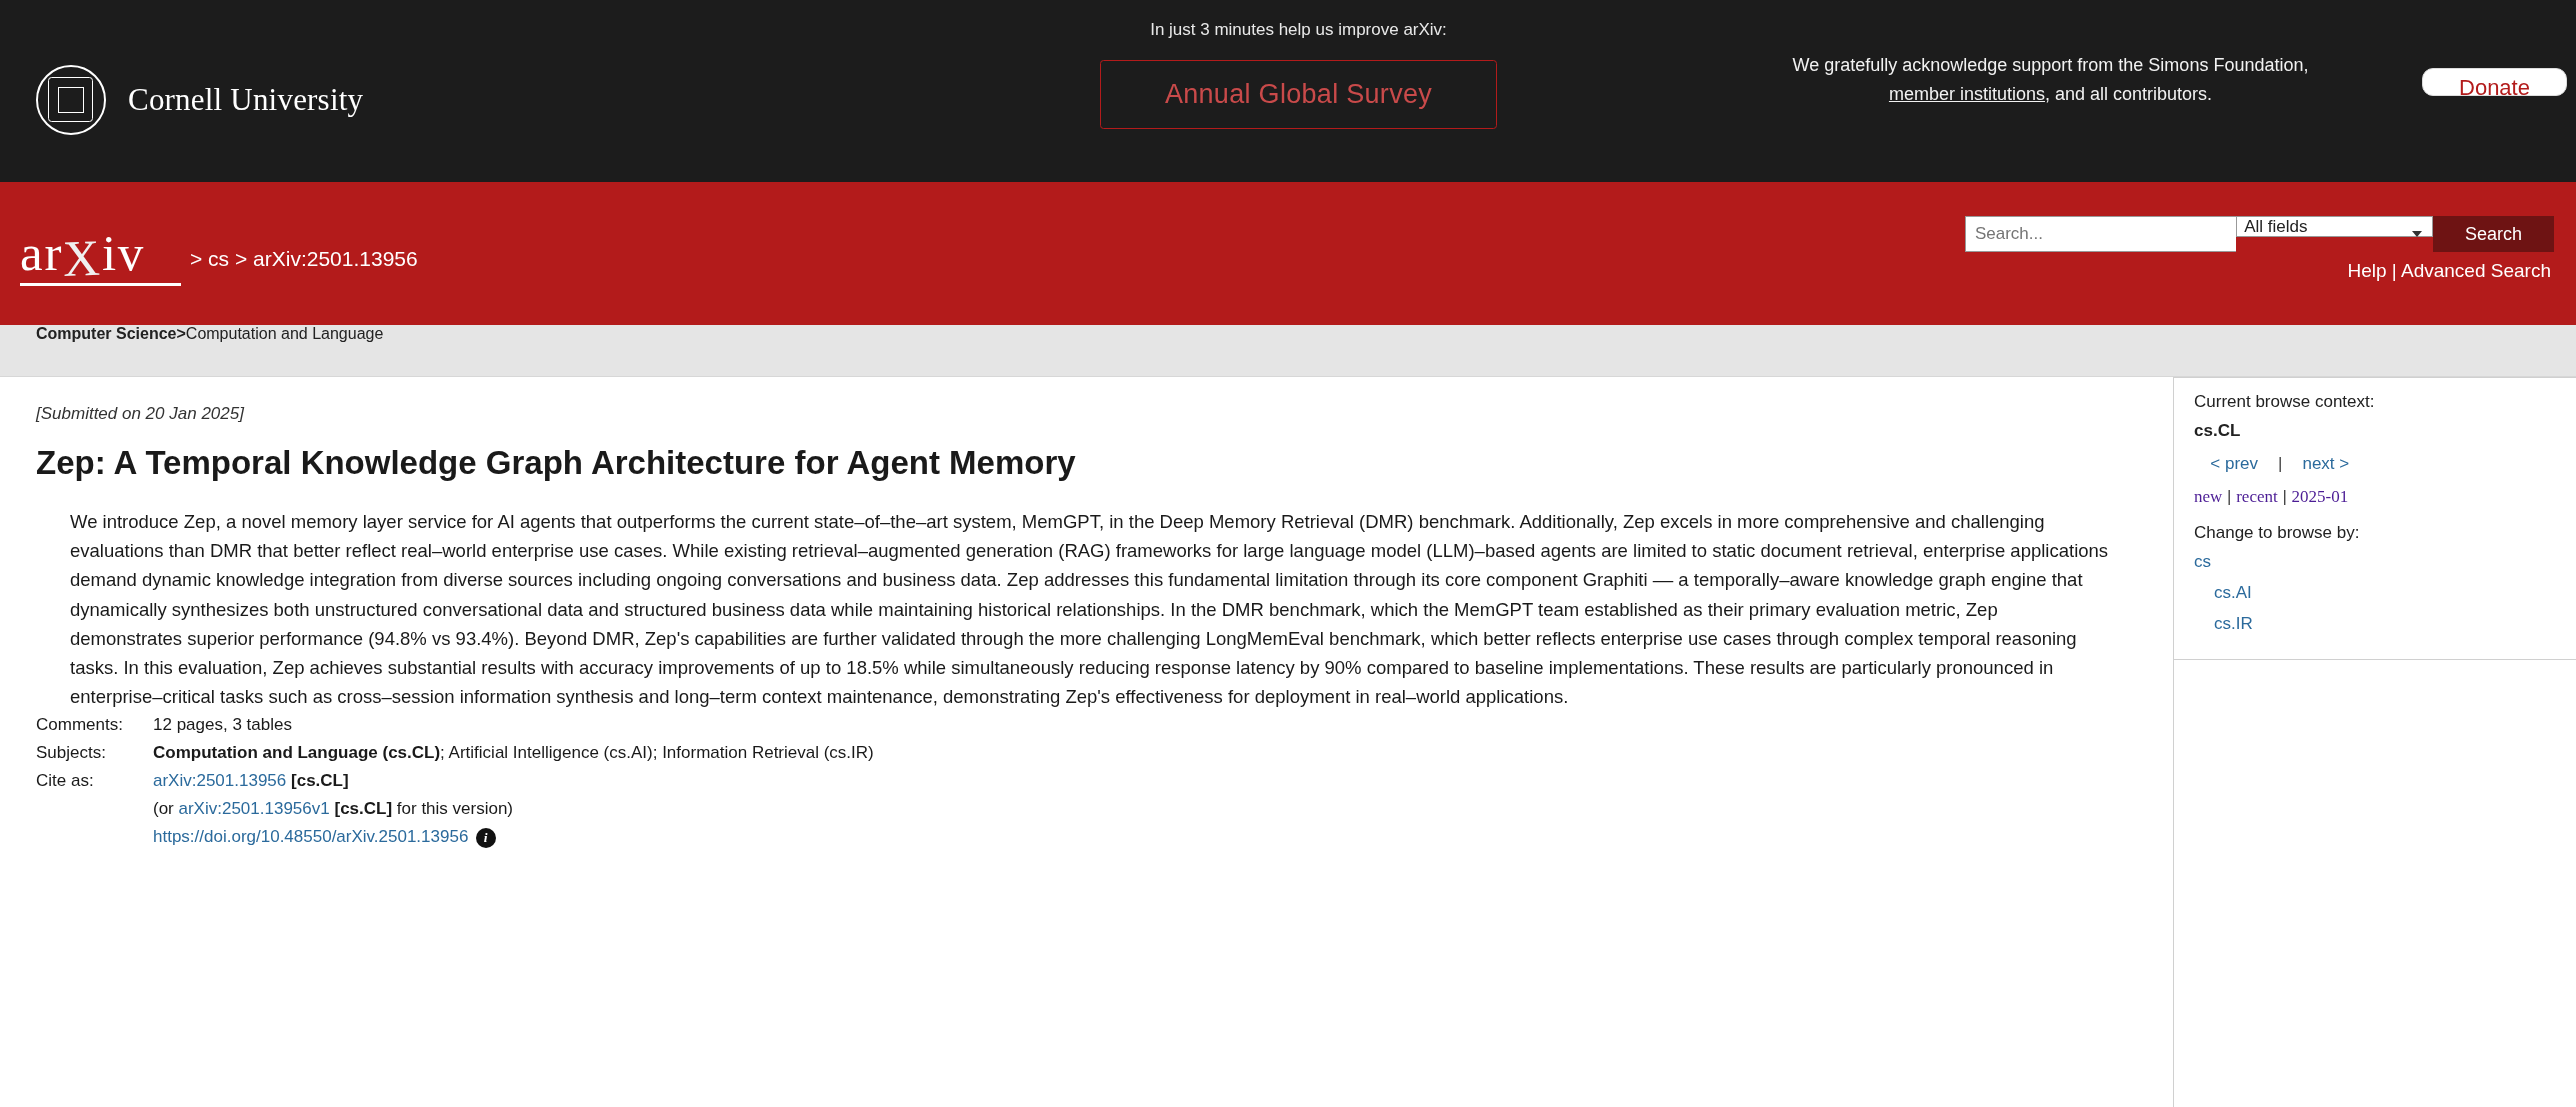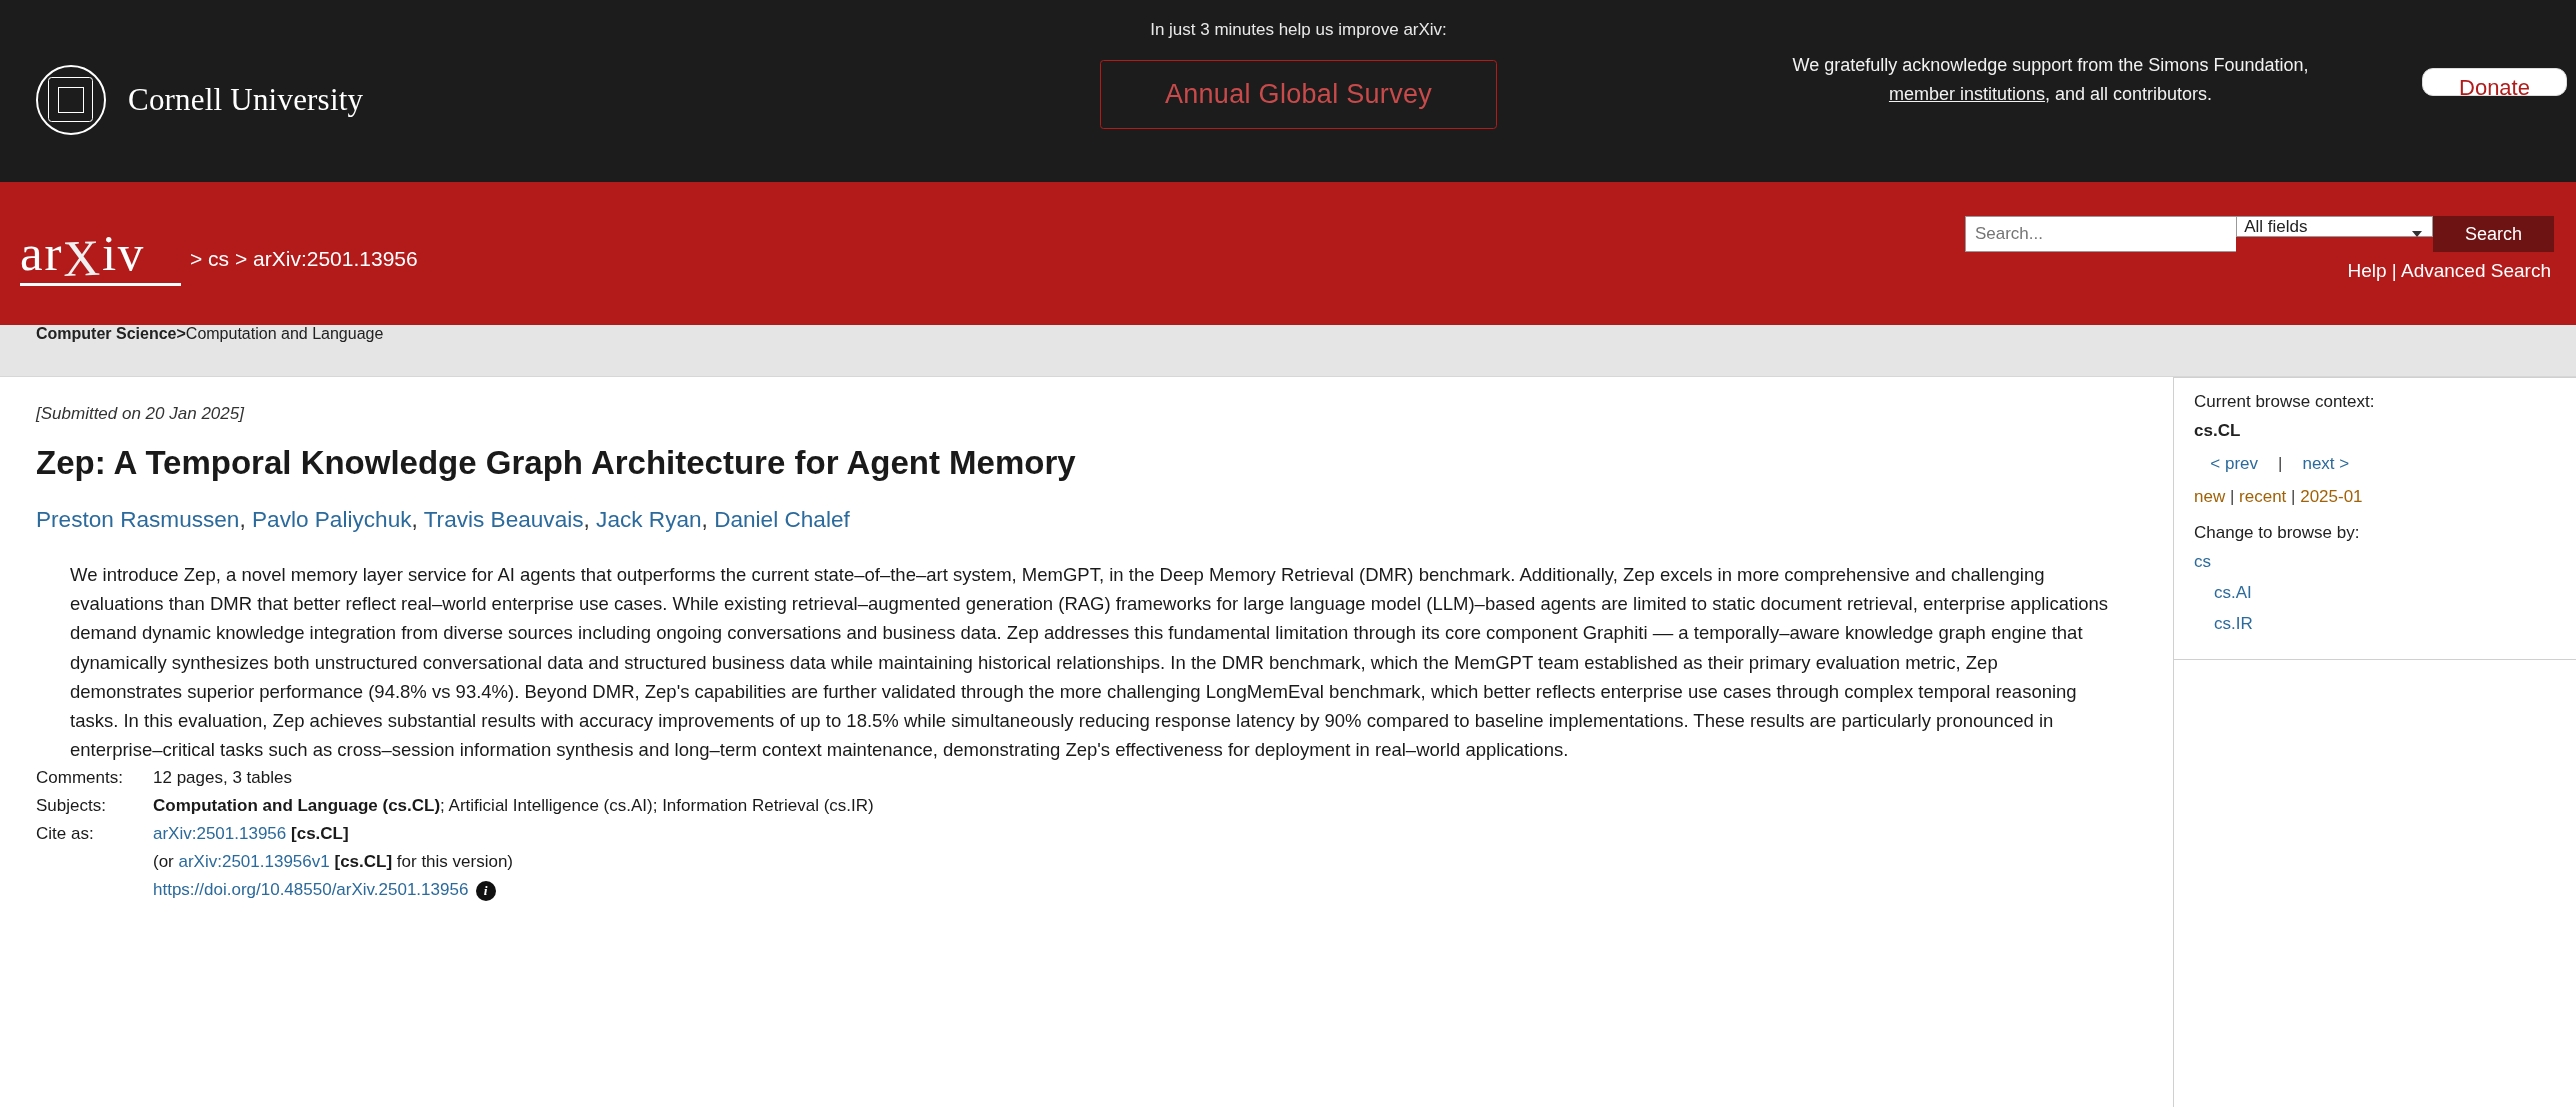--- a/index.html
+++ b/index.html
@@ -323,21 +323,21 @@
   .browse-block .lbl { margin-bottom: 9px; }
   .browse-cat { font-weight: bold; font-size: 17px; margin-bottom: 12.6px; }
   .prevnext {
     font-size: 17px; color: #2b6a9c;
     margin-bottom: 12.6px;
     padding-left: 16.3px;
   }
   .prevnext .bar { color: #444; padding: 0 20px; }
   .prevnext a { color: #2b6a9c; }
   .newrecent { font-size: 17px; margin-bottom: 16.3px; }
-  .newrecent a { color: #a16207; }
+  .newrecent a { color: #4c1d95; font-family: Liberation Serif, serif; }
   .newrecent .bar { color: #444; }
   .change-lbl { font-size: 17px; margin-bottom: 9px; }
   .browse-link { font-size: 17px; margin-bottom: 11px; }
   .browse-link a { color: #2b6a9c; }
   .browse-link.indent { padding-left: 20px; }
   .refs-block { padding: 14.5px 20px; }
   .refs-title { font-size: 26px; font-weight: bold; color: #1a1a1a; margin-bottom: 12.6px; }
 </style>
 </head>
 <body>
@@ -394,27 +394,20 @@
   <span> &gt; </span>
   <span class="light">Computation and Language</span>
 </div>
 
 <div class="content">
 
   <div class="main">
     <div class="submitted">[Submitted on 20 Jan 2025]</div>
     <h1 class="paper-title">Zep: A Temporal Knowledge Graph Architecture for Agent Memory</h1>
 
-    <div class="authors">
-      <a href="#">Preston Rasmussen</a><span class="sep">,</span>
-      <a href="#">Pavlo Paliychuk</a><span class="sep">,</span>
-      <a href="#">Travis Beauvais</a><span class="sep">,</span>
-      <a href="#">Jack Ryan</a><span class="sep">,</span>
-      <a href="#">Daniel Chalef</a>
-    </div>
 
     <div class="abstract">We introduce Zep, a novel memory layer service for AI agents that outperforms the current state–of–the–art system, MemGPT, in the Deep Memory Retrieval (DMR) benchmark. Additionally, Zep excels in more comprehensive and challenging evaluations than DMR that better reflect real–world enterprise use cases. While existing retrieval–augmented generation (RAG) frameworks for large language model (LLM)–based agents are limited to static document retrieval, enterprise applications demand dynamic knowledge integration from diverse sources including ongoing conversations and business data. Zep addresses this fundamental limitation through its core component Graphiti –– a temporally–aware knowledge graph engine that dynamically synthesizes both unstructured conversational data and structured business data while maintaining historical relationships. In the DMR benchmark, which the MemGPT team established as their primary evaluation metric, Zep demonstrates superior performance (94.8% vs 93.4%). Beyond DMR, Zep's capabilities are further validated through the more challenging LongMemEval benchmark, which better reflects enterprise use cases through complex temporal reasoning tasks. In this evaluation, Zep achieves substantial results with accuracy improvements of up to 18.5% while simultaneously reducing response latency by 90% compared to baseline implementations. These results are particularly pronounced in enterprise–critical tasks such as cross–session information synthesis and long–term context maintenance, demonstrating Zep's effectiveness for deployment in real–world applications.</div>
 
     <div class="meta-table">
       <div class="meta-row">
         <div class="meta-label">Comments:</div>
         <div class="meta-val">12 pages, 3 tables</div>
       </div>
       <div class="meta-row">
         <div class="meta-label">Subjects:</div>

